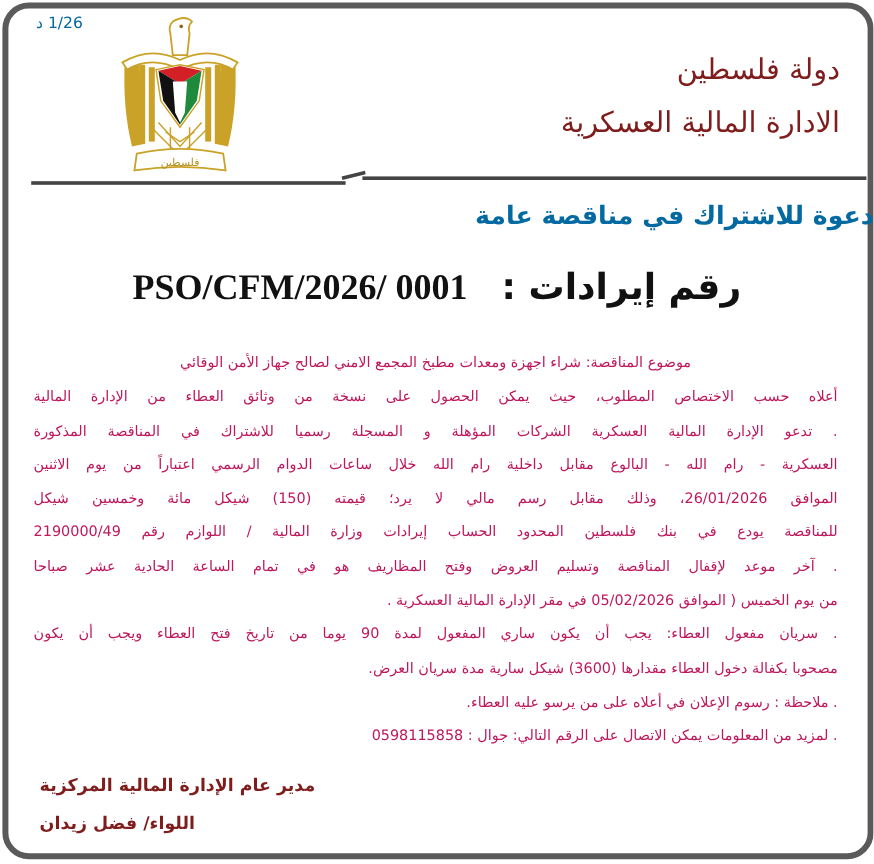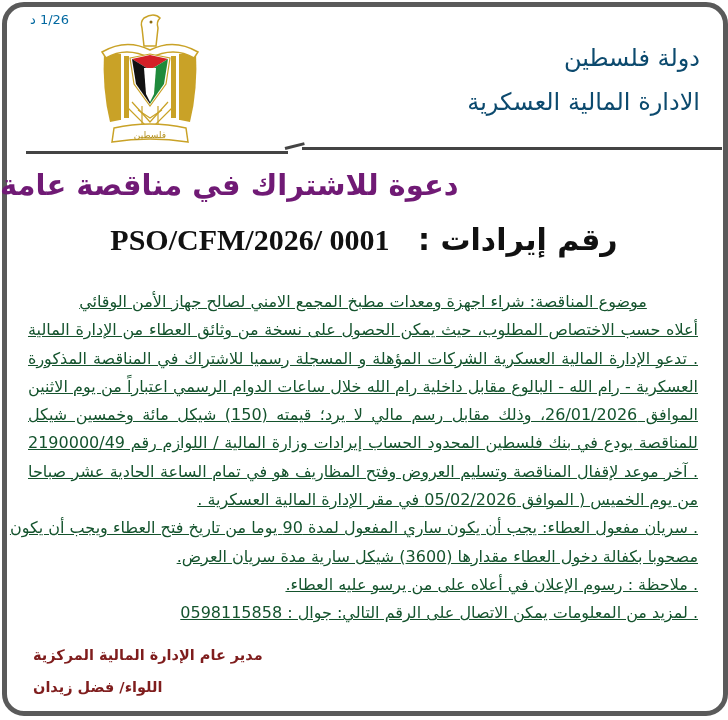--- a/index.html
+++ b/index.html
@@ -4,29 +4,29 @@
 <style>
   html, body { margin: 0; padding: 0; background: #ffffff; }
   body { width: 728px; height: 720px; position: relative; overflow: hidden; font-family: "DejaVu Sans", sans-serif; color: #1a1a1a; }
   .frame {
     position: absolute; left: 2px; top: 2px; width: 716px; height: 704px;
     border: 5px solid #5a5a5a; border-radius: 22px; background: #fff;
   }
   .ref { position: absolute; left: 30px; top: 12px; font-size: 13px; color: #0369a1; direction: rtl; }
   .emblem { position: absolute; left: 96px; top: 10px; width: 108px; height: 140px; }
   .hdr-right { position: absolute; right: 28px; top: 36px; text-align: right; direction: rtl; }
-  .hdr-right div { font-size: 24px; line-height: 44px; color: #0c4a6e; }
+  .hdr-right div { font-size: 24px; line-height: 44px; color: #7f1d1d; }
   .divider-l { position: absolute; left: 26px; top: 151px; width: 262px; height: 3px; background: #444; }
   .divider-slope { position: absolute; left: 285px; top: 147px; width: 20px; height: 3px; background: #444; transform: rotate(-14deg); transform-origin: left center; }
   .divider-r { position: absolute; left: 302px; top: 147px; right: 6px; height: 3px; background: #444; }
-  .title1 { position: absolute; left: 0; right: 0; top: 168px; text-align: left; font-size: 29px; font-weight: bold; direction: rtl; color: #701a75; }
+  .title1 { position: absolute; left: 0; right: 0; top: 168px; text-align: right; font-size: 21px; font-weight: bold; direction: rtl; color: #0369a1; }
   .title2 { position: absolute; left: 0; right: 0; top: 222px; text-align: center; font-size: 30px; font-weight: bold; color: #111; }
   .title2 .lbl { direction: rtl; unicode-bidi: isolate; }
   .title2 .code { font-family: Liberation Serif, serif; unicode-bidi: isolate; direction: ltr; margin-right: 18px; }
-  .body { position: absolute; left: 28px; right: 30px; top: 288px; direction: rtl; text-align: right; font-size: 16px; line-height: 28.3px; color: #14532d; text-decoration: underline; }
+  .body { position: absolute; left: 28px; right: 30px; top: 288px; direction: rtl; text-align: right; font-size: 12px; line-height: 28.3px; color: #be185d; }
   .body p { margin: 0; white-space: nowrap; }
   .body p.center { text-align: center; }
   .body p.j { text-align: justify; text-align-last: justify; }
   .sig { position: absolute; left: 33px; direction: rtl; text-align: left; font-size: 14.5px; font-weight: bold; color: #7f1d1d; }
   .sig1 { top: 647px; }
   .sig2 { top: 679px; }
 </style>
 </head>
 <body>
 

